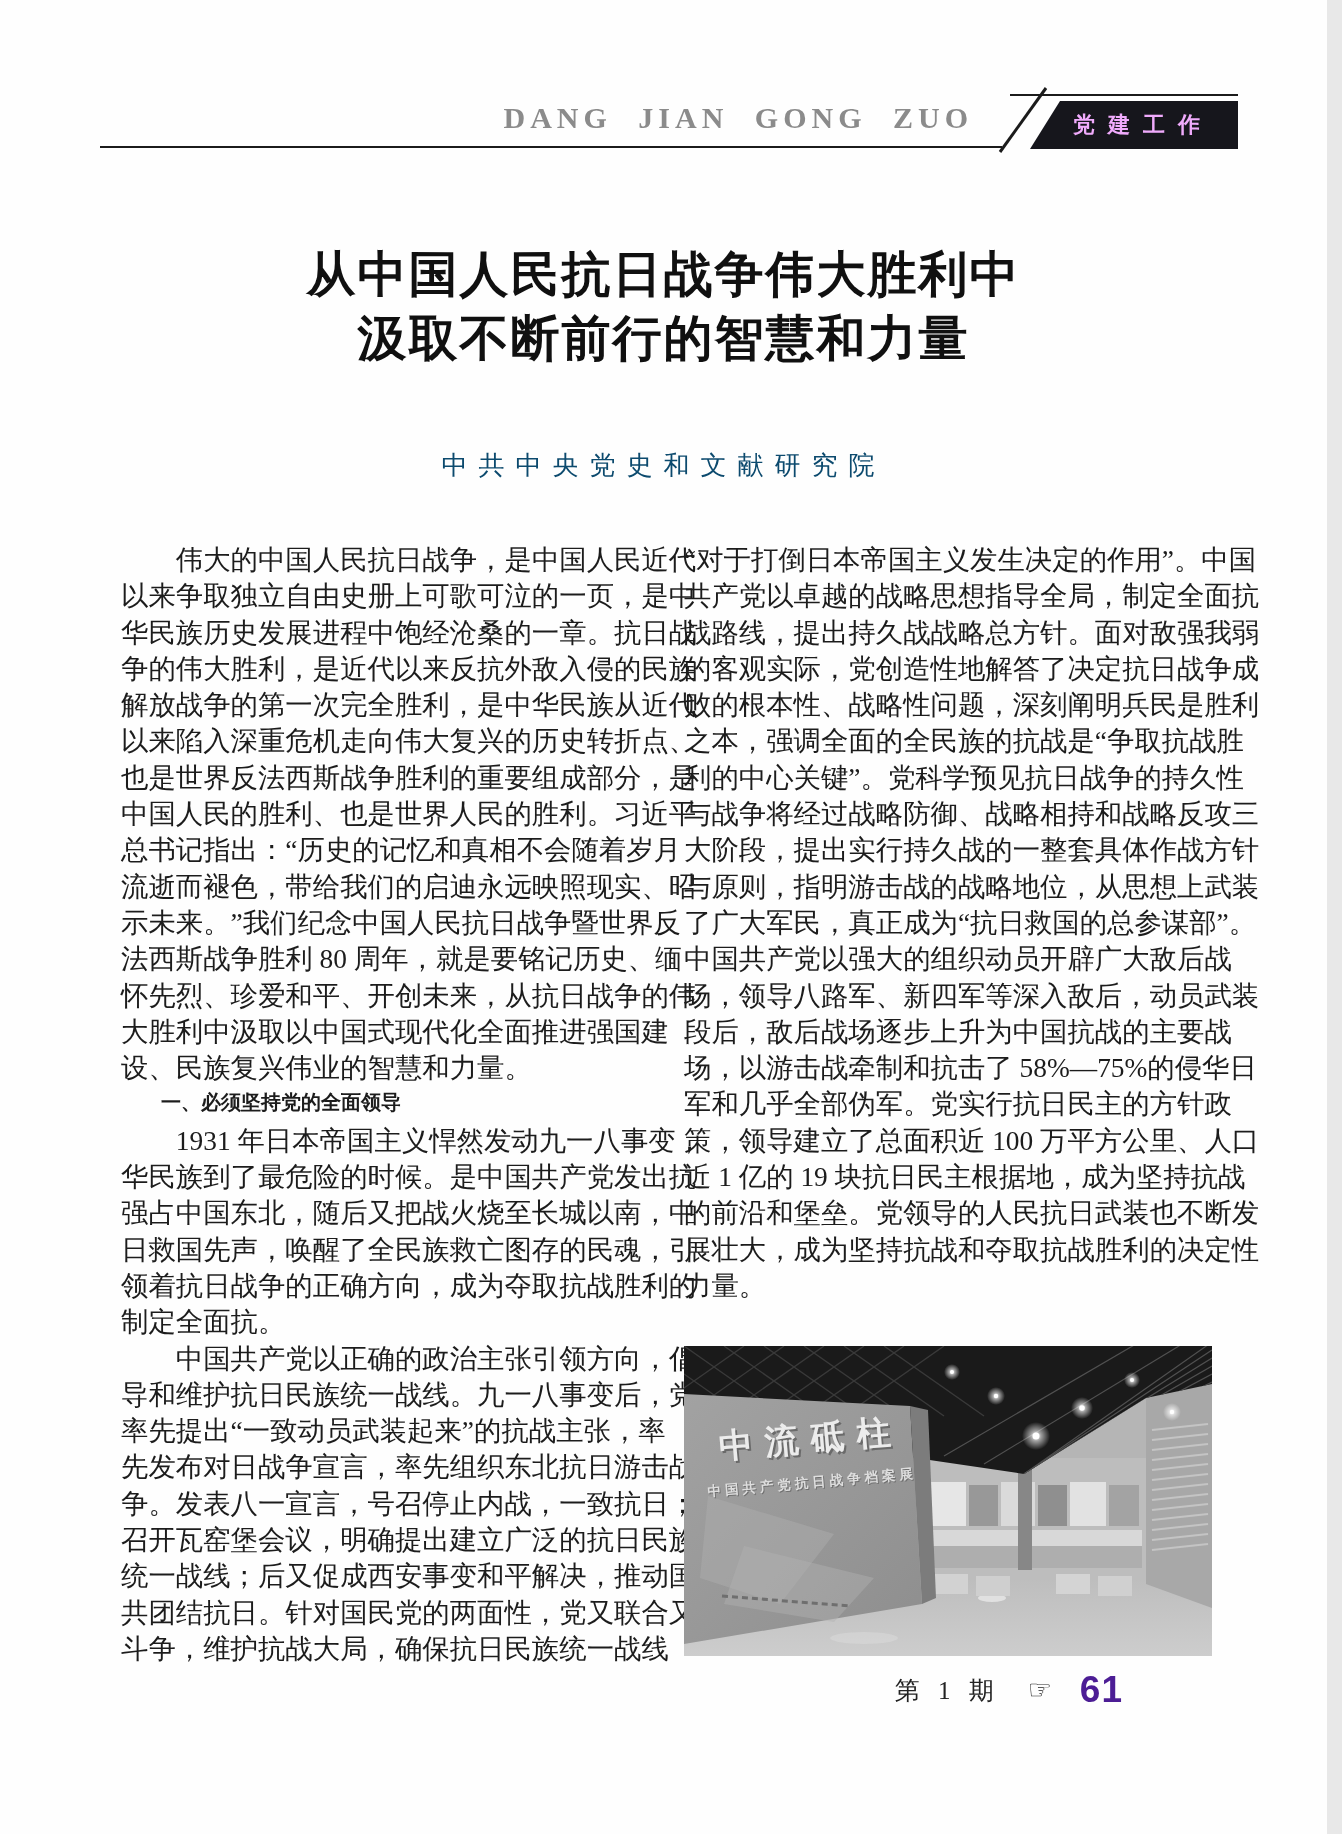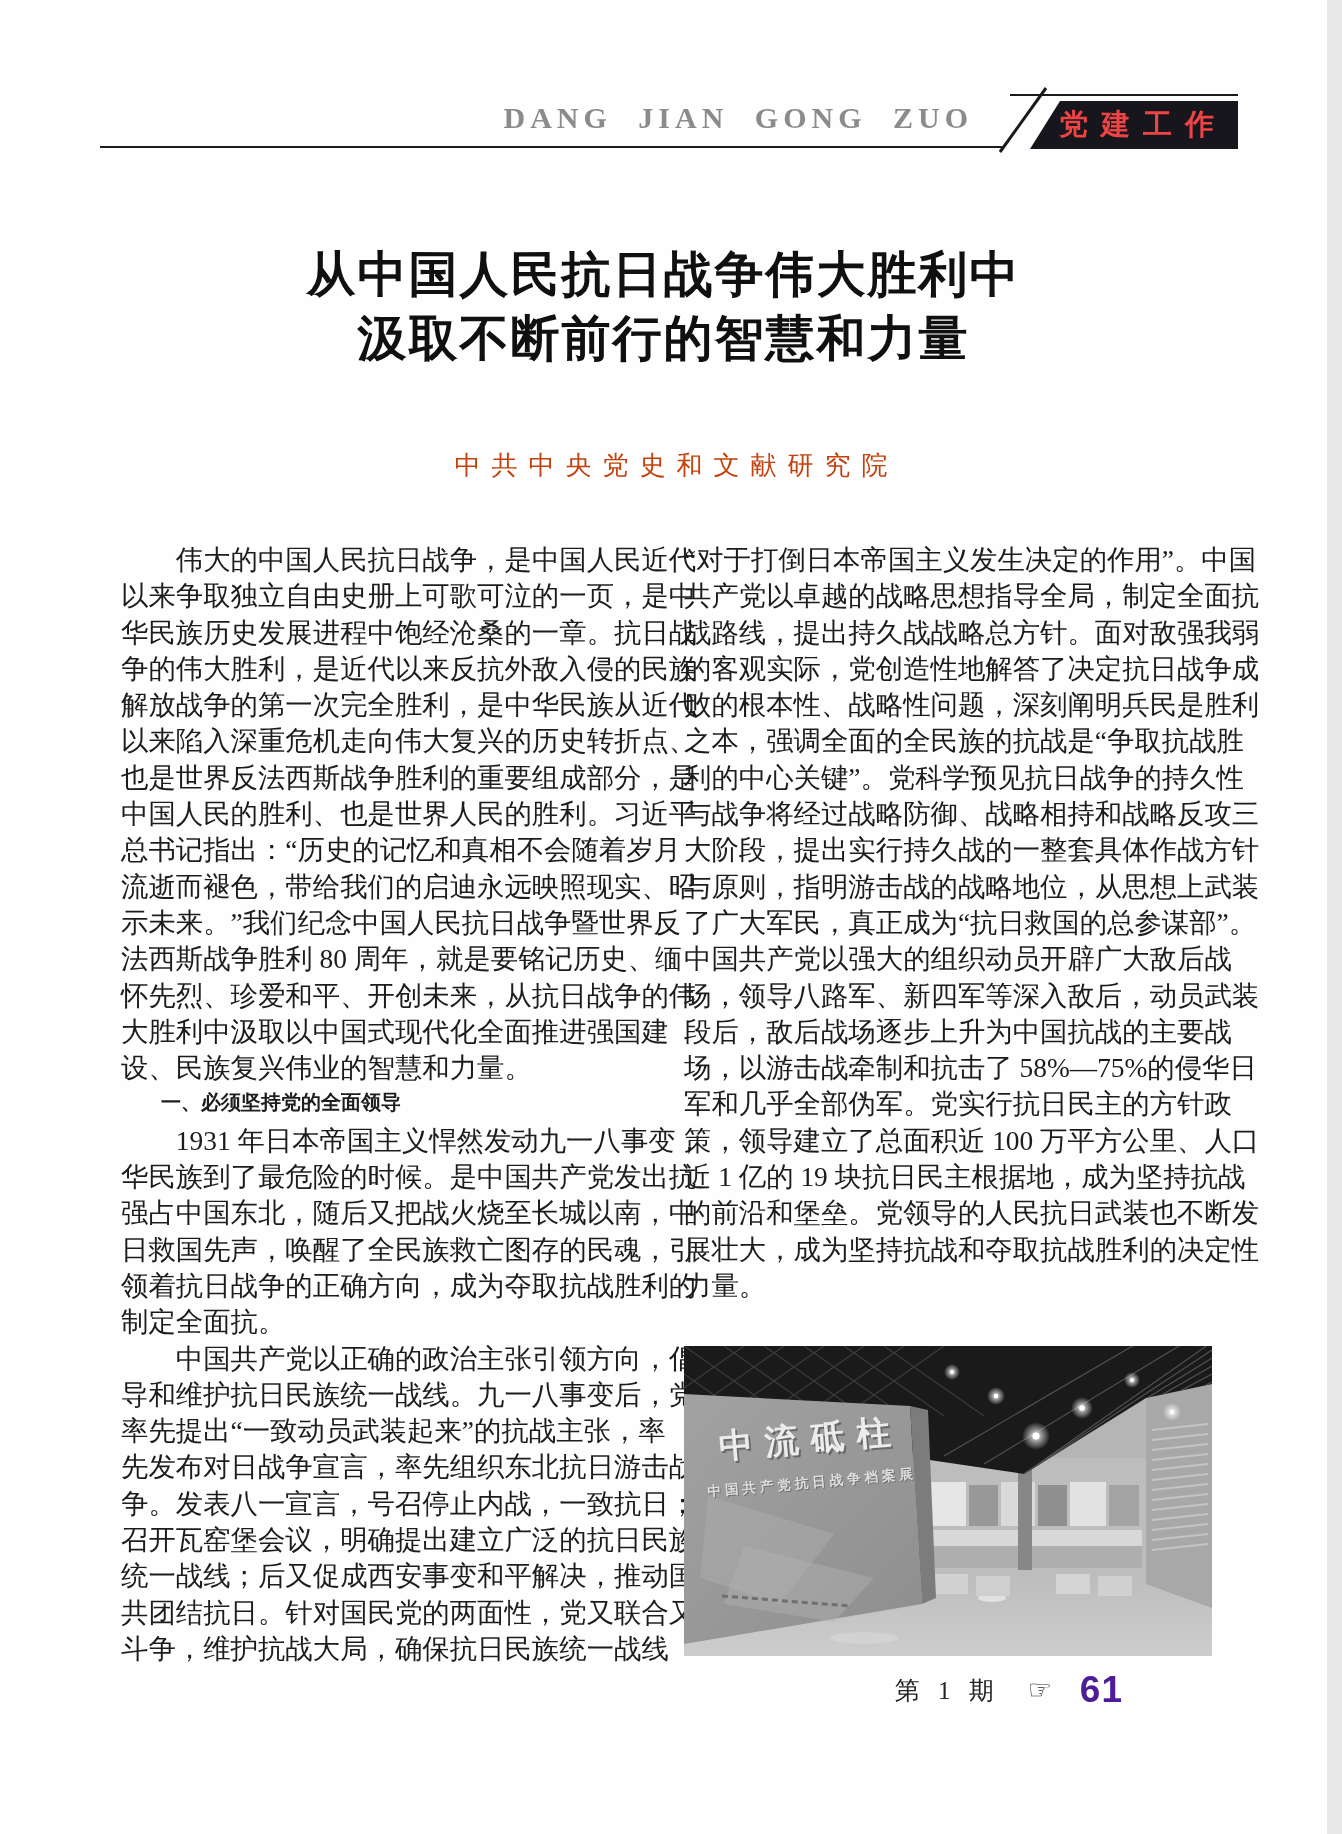--- a/index.html
+++ b/index.html
@@ -31,33 +31,33 @@
     background:#1b1b1b;
   }
   .badge{
     position:absolute; left:1030px; top:101px; width:208px; height:48px;
     background:#16161c;
     clip-path:polygon(30px 0, 100% 0, 100% 100%, 0 100%);
     display:flex; align-items:center; justify-content:center;
     padding-left:18px; box-sizing:border-box;
   }
   .badge span{
-    color:#ef4444; font-family:"Liberation Sans","DejaVu Sans",sans-serif;
-    font-weight:bold; font-size:29px; letter-spacing:13px; white-space:nowrap;
+    color:#f0abfc; font-family:"Liberation Sans","DejaVu Sans",sans-serif;
+    font-weight:bold; font-size:22px; letter-spacing:13px; white-space:nowrap;
   }
 
   
   .article-title{
     position:absolute; top:243px; left:0; width:100%;
     text-align:center; font-weight:bold; color:#101010;
     font-size:49px; line-height:64px; letter-spacing:2px;
   }
   .article-author{
     position:absolute; top:448px; left:0; width:100%;
-    text-align:center; font-size:26px; letter-spacing:11px; color:#c2410c;margin-left:13px;
+    text-align:center; font-size:26px; letter-spacing:11px; color:#0c4a6e;
   }
 
   
   .col{
     position:absolute; top:542px;
     font-size:27.4px; line-height:36.3px; color:#1c1c1c;
     text-align:justify;
   }
   .col-left{ left:121px; width:519px; }
   .col-right{ left:684px; width:528px; }

